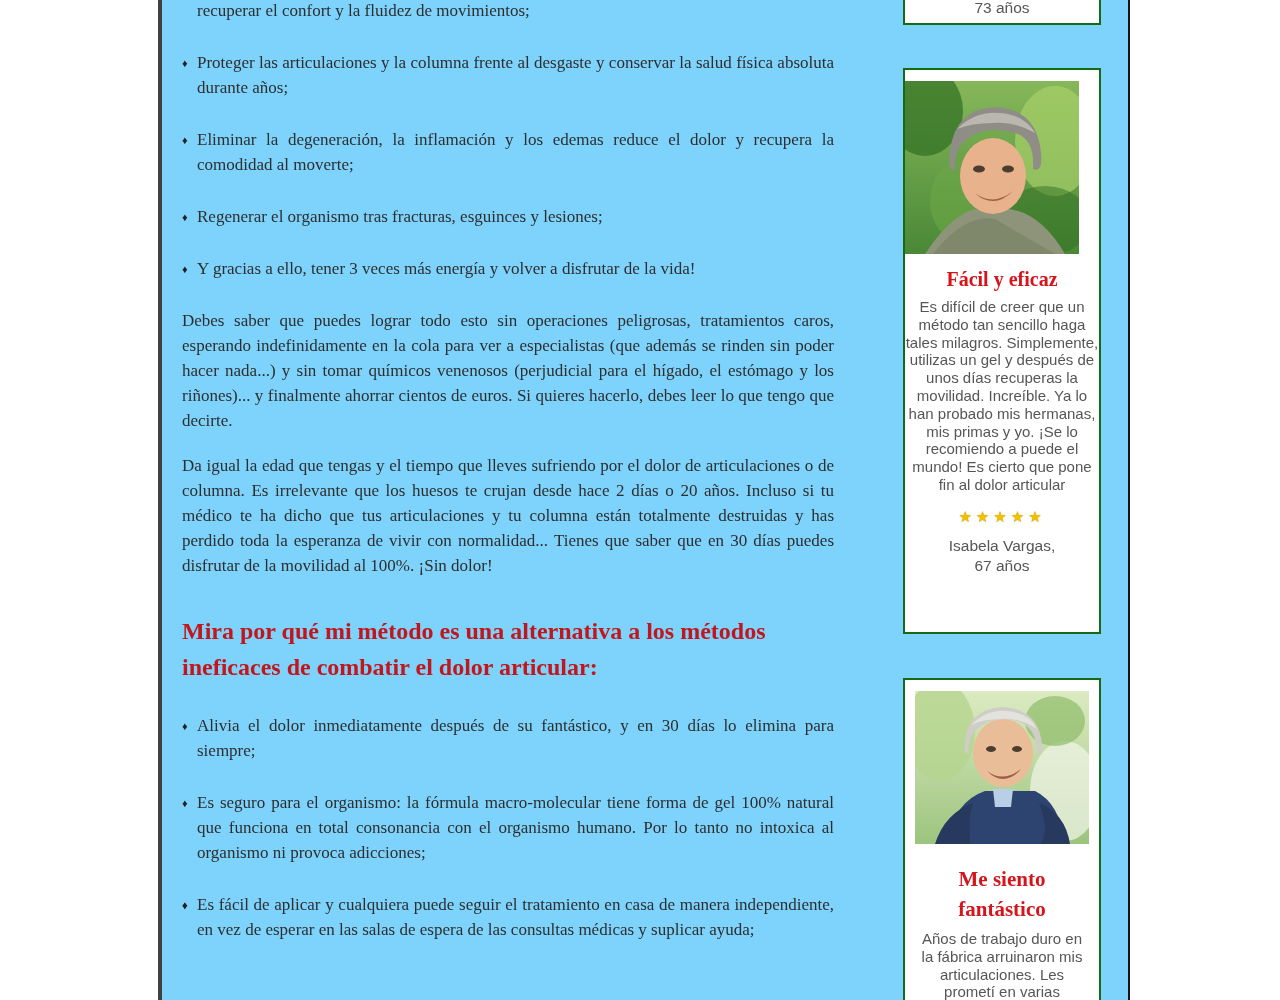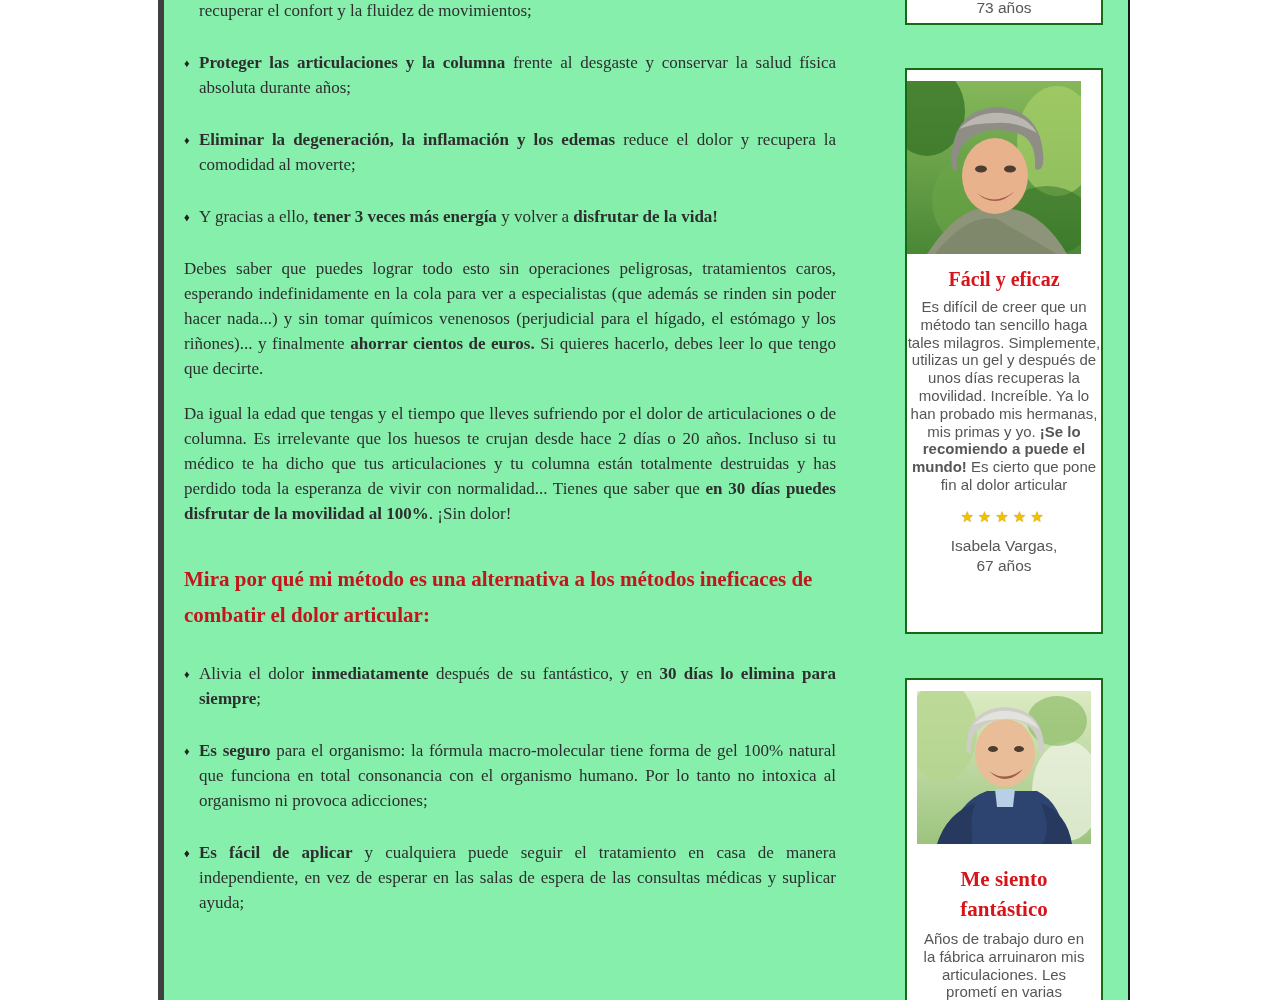--- a/index.html
+++ b/index.html
@@ -1,42 +1,42 @@
 <!DOCTYPE html>
 <html lang="es"><head>
 <meta charset="utf-8">
 <style>
   * { margin:0; padding:0; box-sizing:border-box; }
   html,body { width:1280px; height:1000px; background:#ffffff; overflow:hidden; }
   body { font-family:"Liberation Serif","DejaVu Serif",serif; color:#2e2e2e; }
 
   .page-wrap {
     position:absolute; left:158px; top:0; width:972px; height:1000px;
-    border-left:6px solid #404040; border-right:2px solid #161616;
-    background:#86efac;
+    border-left:4px solid #404040; border-right:2px solid #161616;
+    background:#7dd3fc;
   }
 
   
   .main-col {
     position:absolute; left:20px; top:0; width:652px;
     font-size:17px; line-height:25px; text-align:justify;
   }
   .cut-line { margin-top:-2px; padding-left:15px; }
   ul.benefits { list-style:none; margin-top:27px; }
   ul.benefits li { position:relative; padding-left:15px; margin-bottom:27px; }
   ul.benefits li .bullet {
     position:absolute; left:0; top:1px; font-size:11px; color:#222;
   }
   .para { margin-top:20px; }
   .section-heading {
     margin-top:35px; margin-bottom:28px;
-    color:#c3161c; font-weight:bold; font-size:21px; line-height:36px;
+    color:#c3161c; font-weight:bold; font-size:24px; line-height:36px;
     text-align:left;
   }
-  b { font-weight:bold; }
+  b { font-weight:normal; }
 
   
   .sidebar { position:absolute; left:741px; top:0; width:198px; height:1000px; }
   .card {
     position:absolute; left:0; width:198px;
     border:2px solid #156a15; background:#ffffff;
     font-family:"Liberation Sans","DejaVu Sans",sans-serif;
     color:#565656; text-align:center;
   }
   .card-top-cut { top:-88px; height:113px; display:flex; flex-direction:column;
@@ -74,20 +74,21 @@
       <li>
         <span class="bullet">♦</span>
         <span><b>Proteger las articulaciones y la columna</b><span> frente al desgaste y conservar la salud física absoluta durante años;</span></span>
       </li>
       <li>
         <span class="bullet">♦</span>
         <span><b>Eliminar la degeneración, la inflamación y los edemas</b><span> reduce el dolor y recupera la comodidad al moverte;</span></span>
       </li>
       <li>
         <span class="bullet">♦</span>
+        <span><b>Regenerar el organismo</b><span> tras fracturas, esguinces y lesiones;</span></span>
       </li>
       <li>
         <span class="bullet">♦</span>
         <span><span>Y gracias a ello, </span><b>tener 3 veces más energía</b><span> y volver a </span><b>disfrutar de la vida!</b></span>
       </li>
     </ul>
 
     <p class="para"><span>Debes saber que puedes lograr todo esto sin operaciones peligrosas, tratamientos caros, esperando indefinidamente en la cola para ver a especialistas (que además se rinden sin poder hacer nada...) y sin tomar químicos venenosos (perjudicial para el hígado, el estómago y los riñones)... y finalmente </span><b>ahorrar cientos de euros.</b><span> Si quieres hacerlo, debes leer lo que tengo que decirte.</span></p>
 
     <p class="para"><span>Da igual la edad que tengas y el tiempo que lleves sufriendo por el dolor de articulaciones o de columna. Es irrelevante que los huesos te crujan desde hace 2 días o 20 años. Incluso si tu médico te ha dicho que tus articulaciones y tu columna están totalmente destruidas y has perdido toda la esperanza de vivir con normalidad... Tienes que saber que </span><b>en 30 días puedes disfrutar de la movilidad al 100%</b><span>. ¡Sin dolor!</span></p>

